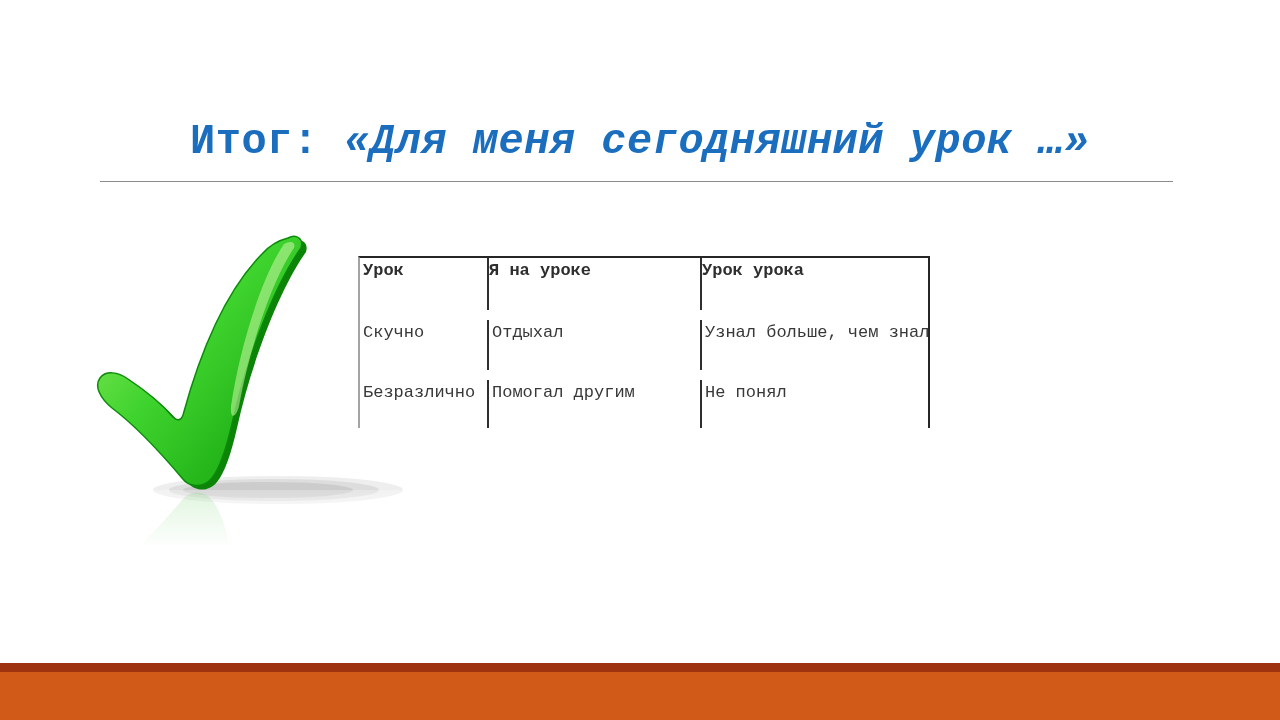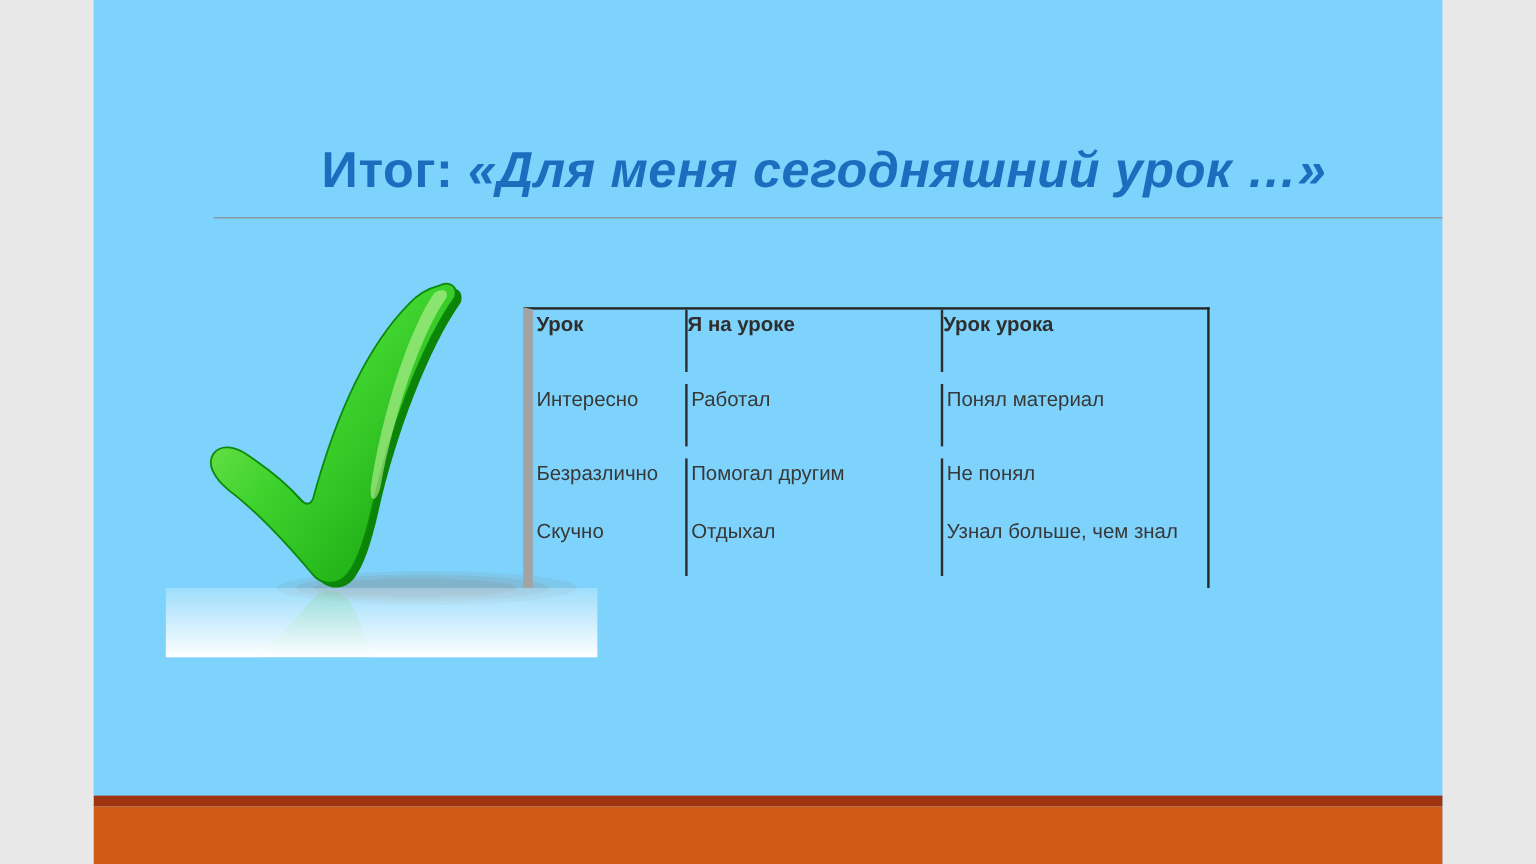--- a/index.html
+++ b/index.html
@@ -1,31 +1,31 @@
 <!DOCTYPE html>
 <html><head>
 <meta charset="utf-8">
 <style>
   html,body{margin:0;padding:0;background:#e8e8e8;}
   .slide{
-    position:relative;width:1124px;height:720px;background:#7dd3fc;overflow:hidden;
-    font-family:Liberation Sans, sans-serif;margin:0 auto;
+    position:relative;width:1280px;height:720px;background:#ffffff;overflow:hidden;
+    font-family:Liberation Mono, monospace;margin:0 auto;
   }
   .title{
     position:absolute;left:190px;top:118px;
     font-size:42px;font-weight:bold;color:#1B6EBE;white-space:nowrap;letter-spacing:0.5px;
   }
   .title .quoted{font-style:italic;}
   .title-divider{
     position:absolute;left:100px;top:181px;width:1073px;height:1px;background:#8c8c8c;
   }
   .checkmark{position:absolute;left:60px;top:228px;width:360px;height:320px;}
   .results-table{
     position:absolute;left:358px;top:256px;width:572px;box-sizing:border-box;
-    border-top:2px solid #262626;border-left:8px solid #a3a3a3;border-right:2px solid #262626;
+    border-top:2px solid #262626;border-left:2px solid #a3a3a3;border-right:2px solid #262626;
   }
   .trow{display:grid;grid-template-columns:127px 213px 228px;}
   .trow-header{height:52px;margin-bottom:10px;}
   .trow-1{height:52px;margin-bottom:10px;}
   .trow-2{height:50px;margin-bottom:10px;}
   .trow-3{height:48px;}
   .tcell{
     padding:3px 0 0 3px;font-size:17px;color:#383838;line-height:1.15;
     overflow:hidden;white-space:nowrap;
   }
@@ -74,33 +74,28 @@
 
     <path fill="#CBF7A6" opacity="0.55" d="M 224 16 C 231 12 236 14 234 20 C 212 52 190 118 179 178 C 176 190 170 192 171 178 C 180 118 202 48 224 16 Z"></path>
   </svg>
 
   <div class="results-table">
     <div class="trow trow-header">
       <div class="tcell">Урок</div>
       <div class="tcell center">Я на уроке</div>
       <div class="tcell center">Урок урока</div>
     </div>
-    <div class="trow trow-1">
-      <div class="tcell">Интересно</div>
-      <div class="tcell">Работал</div>
-      <div class="tcell">Понял материал</div>
+    <div class="trow trow-2">
+      <div class="tcell">Скучно</div>
+      <div class="tcell">Отдыхал</div>
+      <div class="tcell">Узнал больше, чем знал</div>
     </div>
     <div class="trow trow-3">
       <div class="tcell">Безразлично</div>
       <div class="tcell">Помогал другим</div>
       <div class="tcell">Не понял</div>
-    </div>
-    <div class="trow trow-2">
-      <div class="tcell">Скучно</div>
-      <div class="tcell">Отдыхал</div>
-      <div class="tcell">Узнал больше, чем знал</div>
     </div>
   </div>
 
   <div class="bar-dark"></div>
   <div class="bar-orange"></div>
 
 </div>
 
 </body></html>

